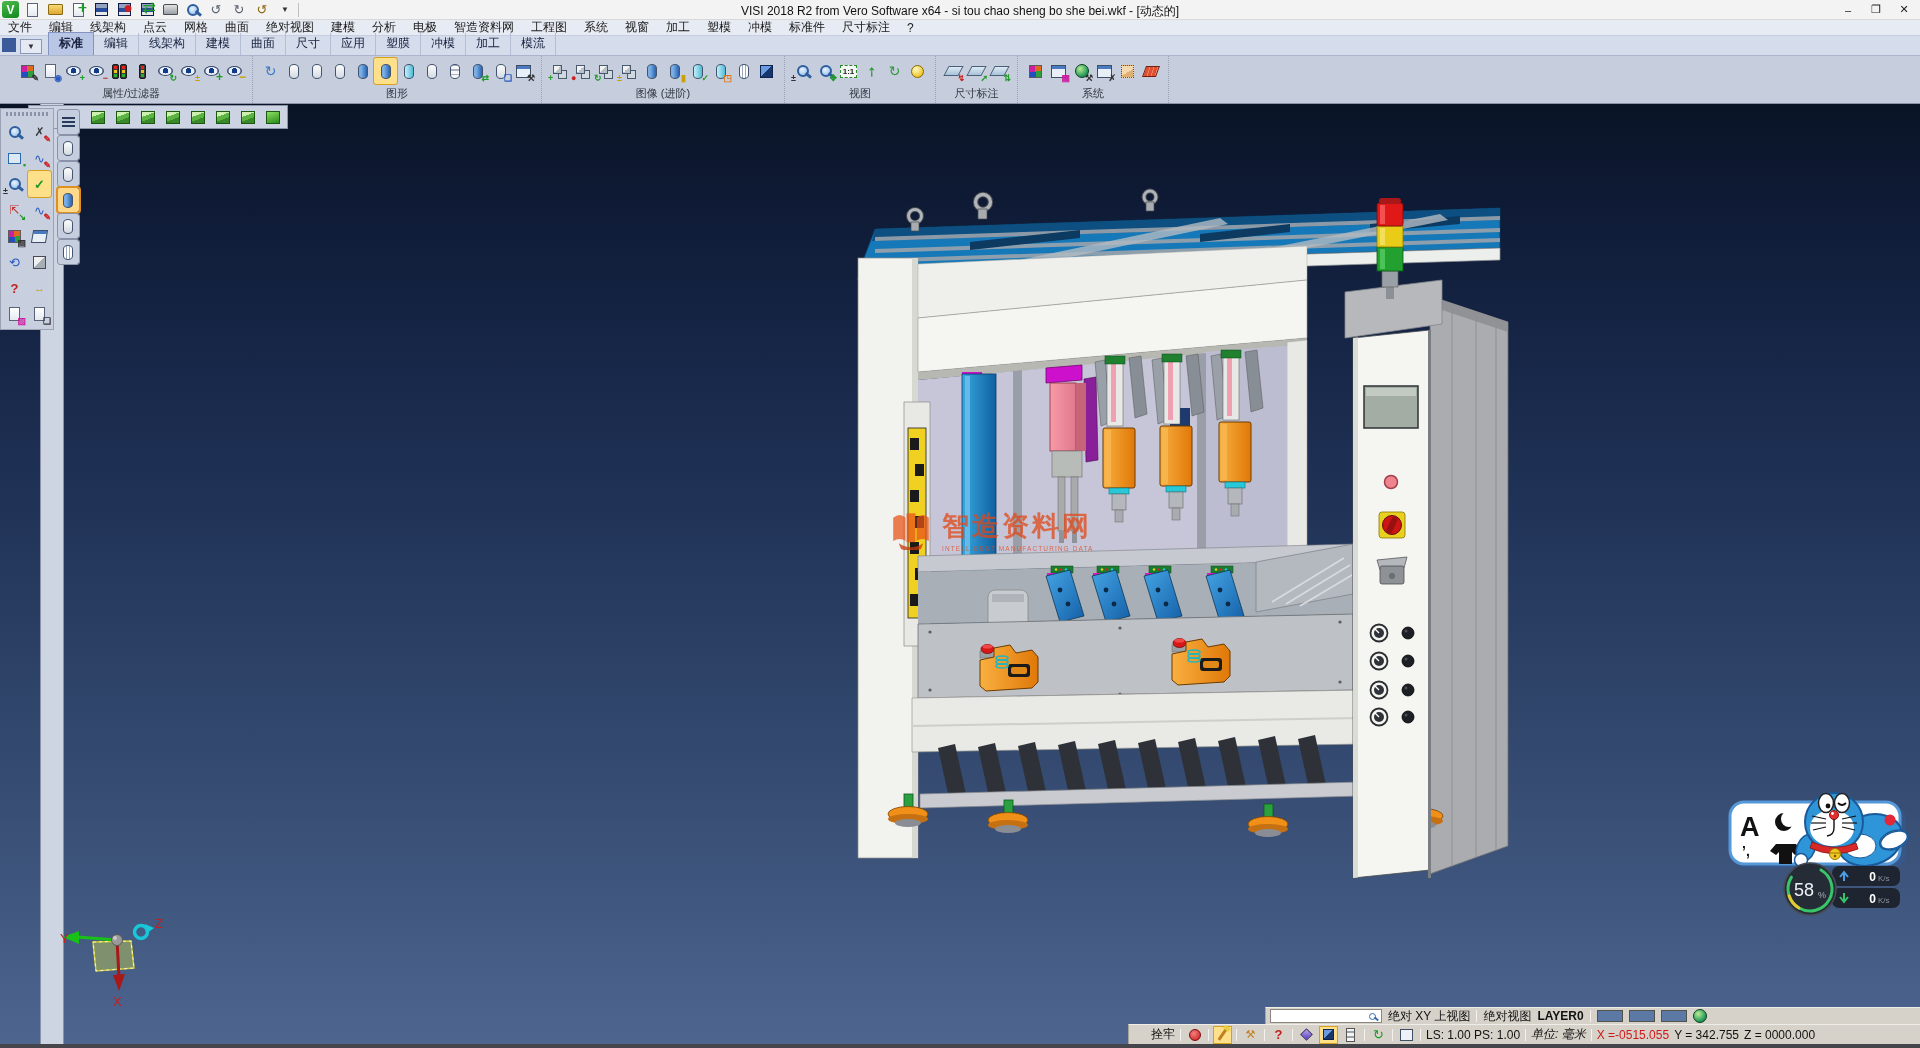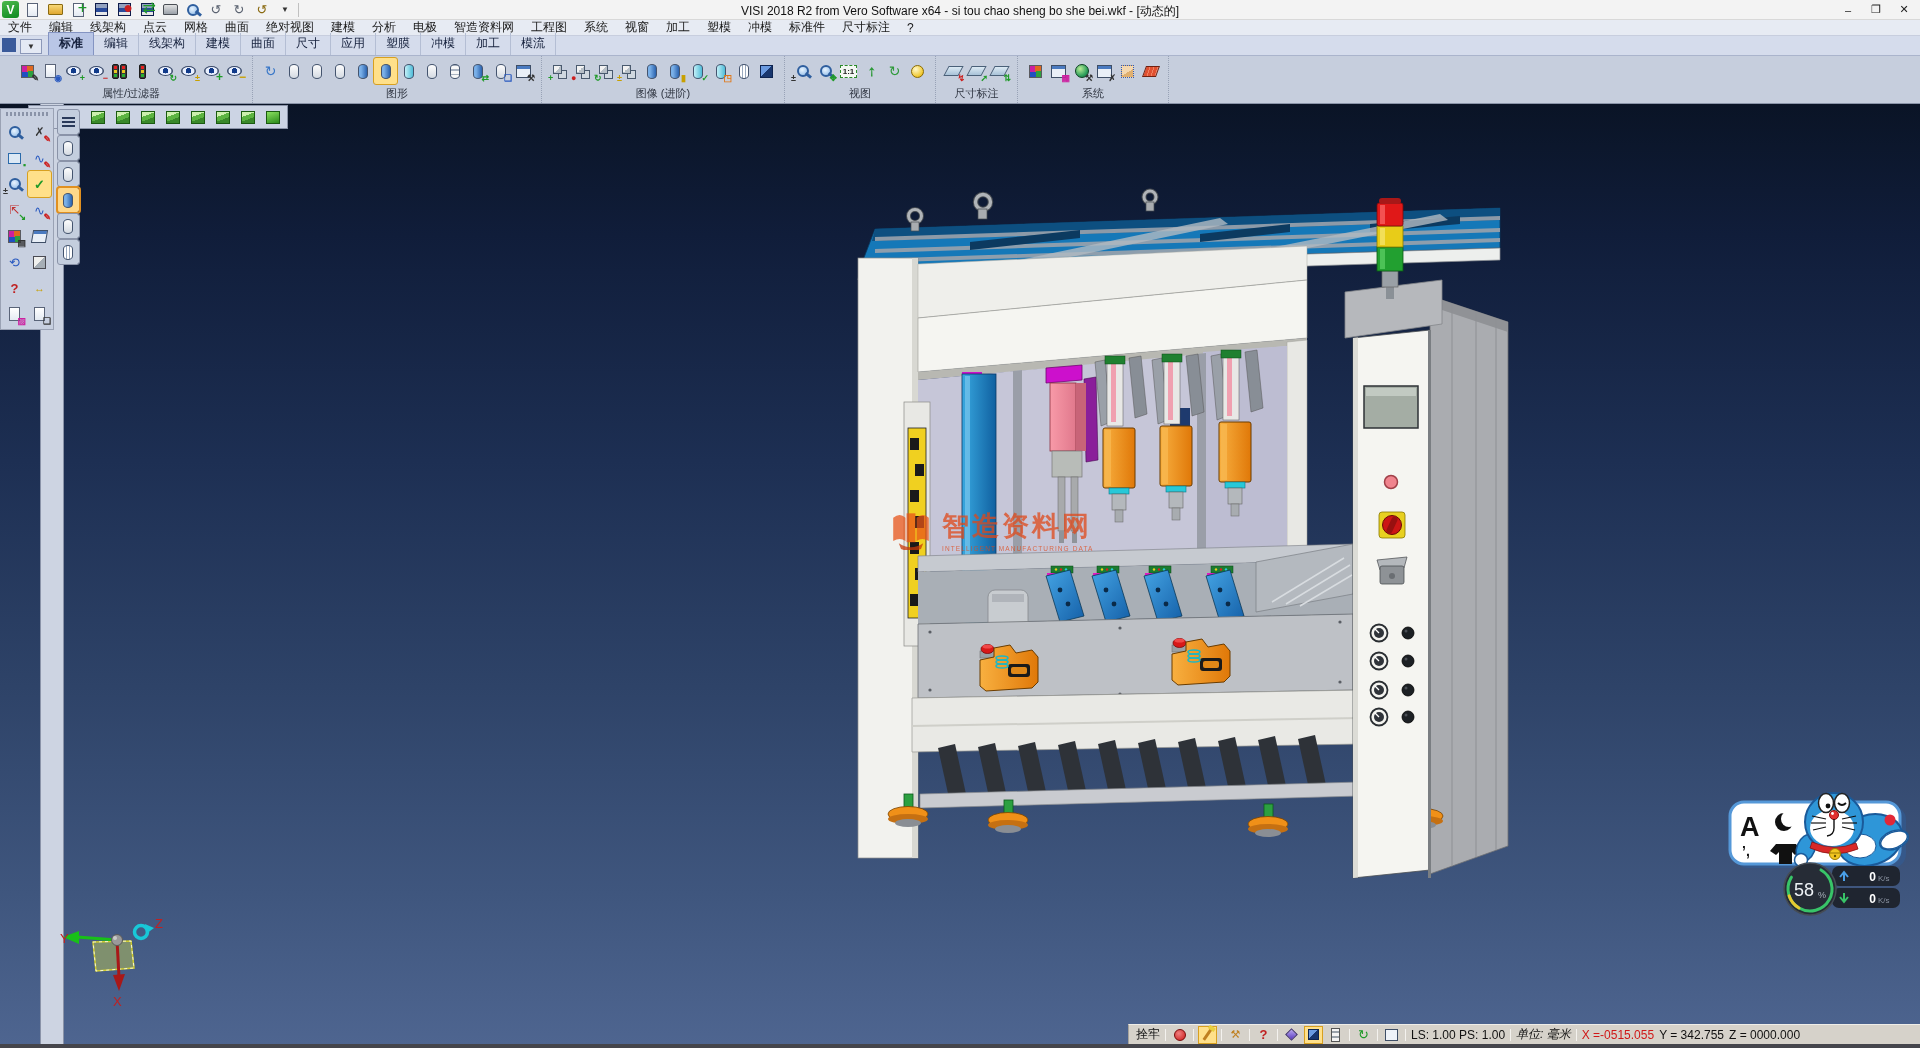--- a/index.html
+++ b/index.html
@@ -86,21 +86,21 @@
   .cyl-strip .chip { background:#c4cede; outline:1px solid #8a93a8; width:21px; height:24px; }
   .cyl-strip .chip.sel { background:#ffd88a; outline:2px solid #e09020; }
 
   
   .watermark { position:absolute; left:888px; top:404px; display:flex; align-items:center; gap:8px; opacity:.74; pointer-events:none; }
   .wm-text .wm-title { font-size:27px; font-weight:bold; color:#e04818; letter-spacing:3px; white-space:nowrap; }
   .wm-text .wm-sub { font-size:6.5px; color:#e04818; letter-spacing:1.1px; margin-top:1px; }
 
   
   .srow1 { position:absolute; left:1265px; top:903px; width:655px; height:17px; background:#d6d2ca; border-top:1px solid #efede8; border-left:1px solid #a8a49c; display:flex; align-items:center; gap:6px; padding:0 4px; font-size:12px; color:#111; }
-  .srow2 { position:absolute; left:1128px; top:920px; width:792px; height:20px; background:#d6d2ca; border-top:1px solid #efede8; border-left:1px solid #a8a49c; display:flex; align-items:center; gap:5px; padding:0 7px; font-size:12px; color:#111; }
+  .srow2 { position:absolute; left:1128px; top:920px; width:792px; height:20px; background:#d6d2ca; border-top:1px solid #efede8; border-left:1px solid #a8a49c; display:flex; align-items:center; gap:5px; padding:0 22px; font-size:12px; color:#111; }
   .ssep { width:1px; height:12px; background:#a8a49c; border-right:1px solid #f4f2ee; flex:none; }
   .search-box { width:112px; height:14px; background:#fff; border:1px solid #8a867e; display:flex; align-items:center; justify-content:flex-end; padding-right:2px; }
   .mag { width:7px; height:7px; border:1.5px solid #3a6aaa; border-radius:50%; position:relative; margin-right:3px; }
   .mag::after { content:""; position:absolute; width:5px; height:1.5px; background:#3a6aaa; right:-4px; bottom:-1px; transform:rotate(40deg); }
   .swatch { width:26px; height:12px; background:#5b79a4; border:1px solid #55524c; flex:none; }
   .schip { width:17px; height:16px; display:flex; align-items:center; justify-content:center; position:relative; flex:none; }
   .schip.sel { background:#ffe08a; outline:1px solid #d8a020; }
   .coordx { color:#d01818; white-space:nowrap; }
   .coordyz { white-space:nowrap; }
   .bold { font-weight:bold; }
@@ -984,20 +984,34 @@
 
     <g>
       <circle cx="92" cy="101" r="26" fill="#262c36" stroke="#454c55" stroke-width="1.5"></circle>
       <circle cx="92" cy="101" r="22" fill="none" stroke="#38c468" stroke-width="3" stroke-dasharray="104 35" stroke-linecap="round" transform="rotate(-60 92 101)"></circle>
       <circle cx="92" cy="101" r="22" fill="none" stroke="#e8c830" stroke-width="3" stroke-dasharray="16 123" stroke-linecap="round" transform="rotate(120 92 101)"></circle>
       <text x="86" y="108" font-size="18" fill="#eef2f6" text-anchor="middle">58</text>
       <text x="100" y="110" font-size="9" fill="#aab2bc">%</text>
     </g>
   </svg>
 
+  <div class="srow1">
+    <span class="search-box">
+        <span class="mag"></span>
+      </span>
+    <span>绝对 XY 上视图</span>
+    <span class="ssep"></span>
+    <span>绝对视图</span>
+    <span class="bold">LAYER0</span>
+    <span class="ssep"></span>
+    <span class="swatch"></span>
+    <span class="swatch"></span>
+    <span class="swatch"></span>
+    <span class="i-globe" style="flex:none;"></span>
+  </div>
 
   <div class="srow2">
     <span>拴牢</span>
     <span class="ssep"></span>
     <span class="schip">
         <span class="i-reddisc"></span>
       </span>
     <span class="ssep"></span>
     <span class="schip sel">
         <span class="i-wand"></span>

